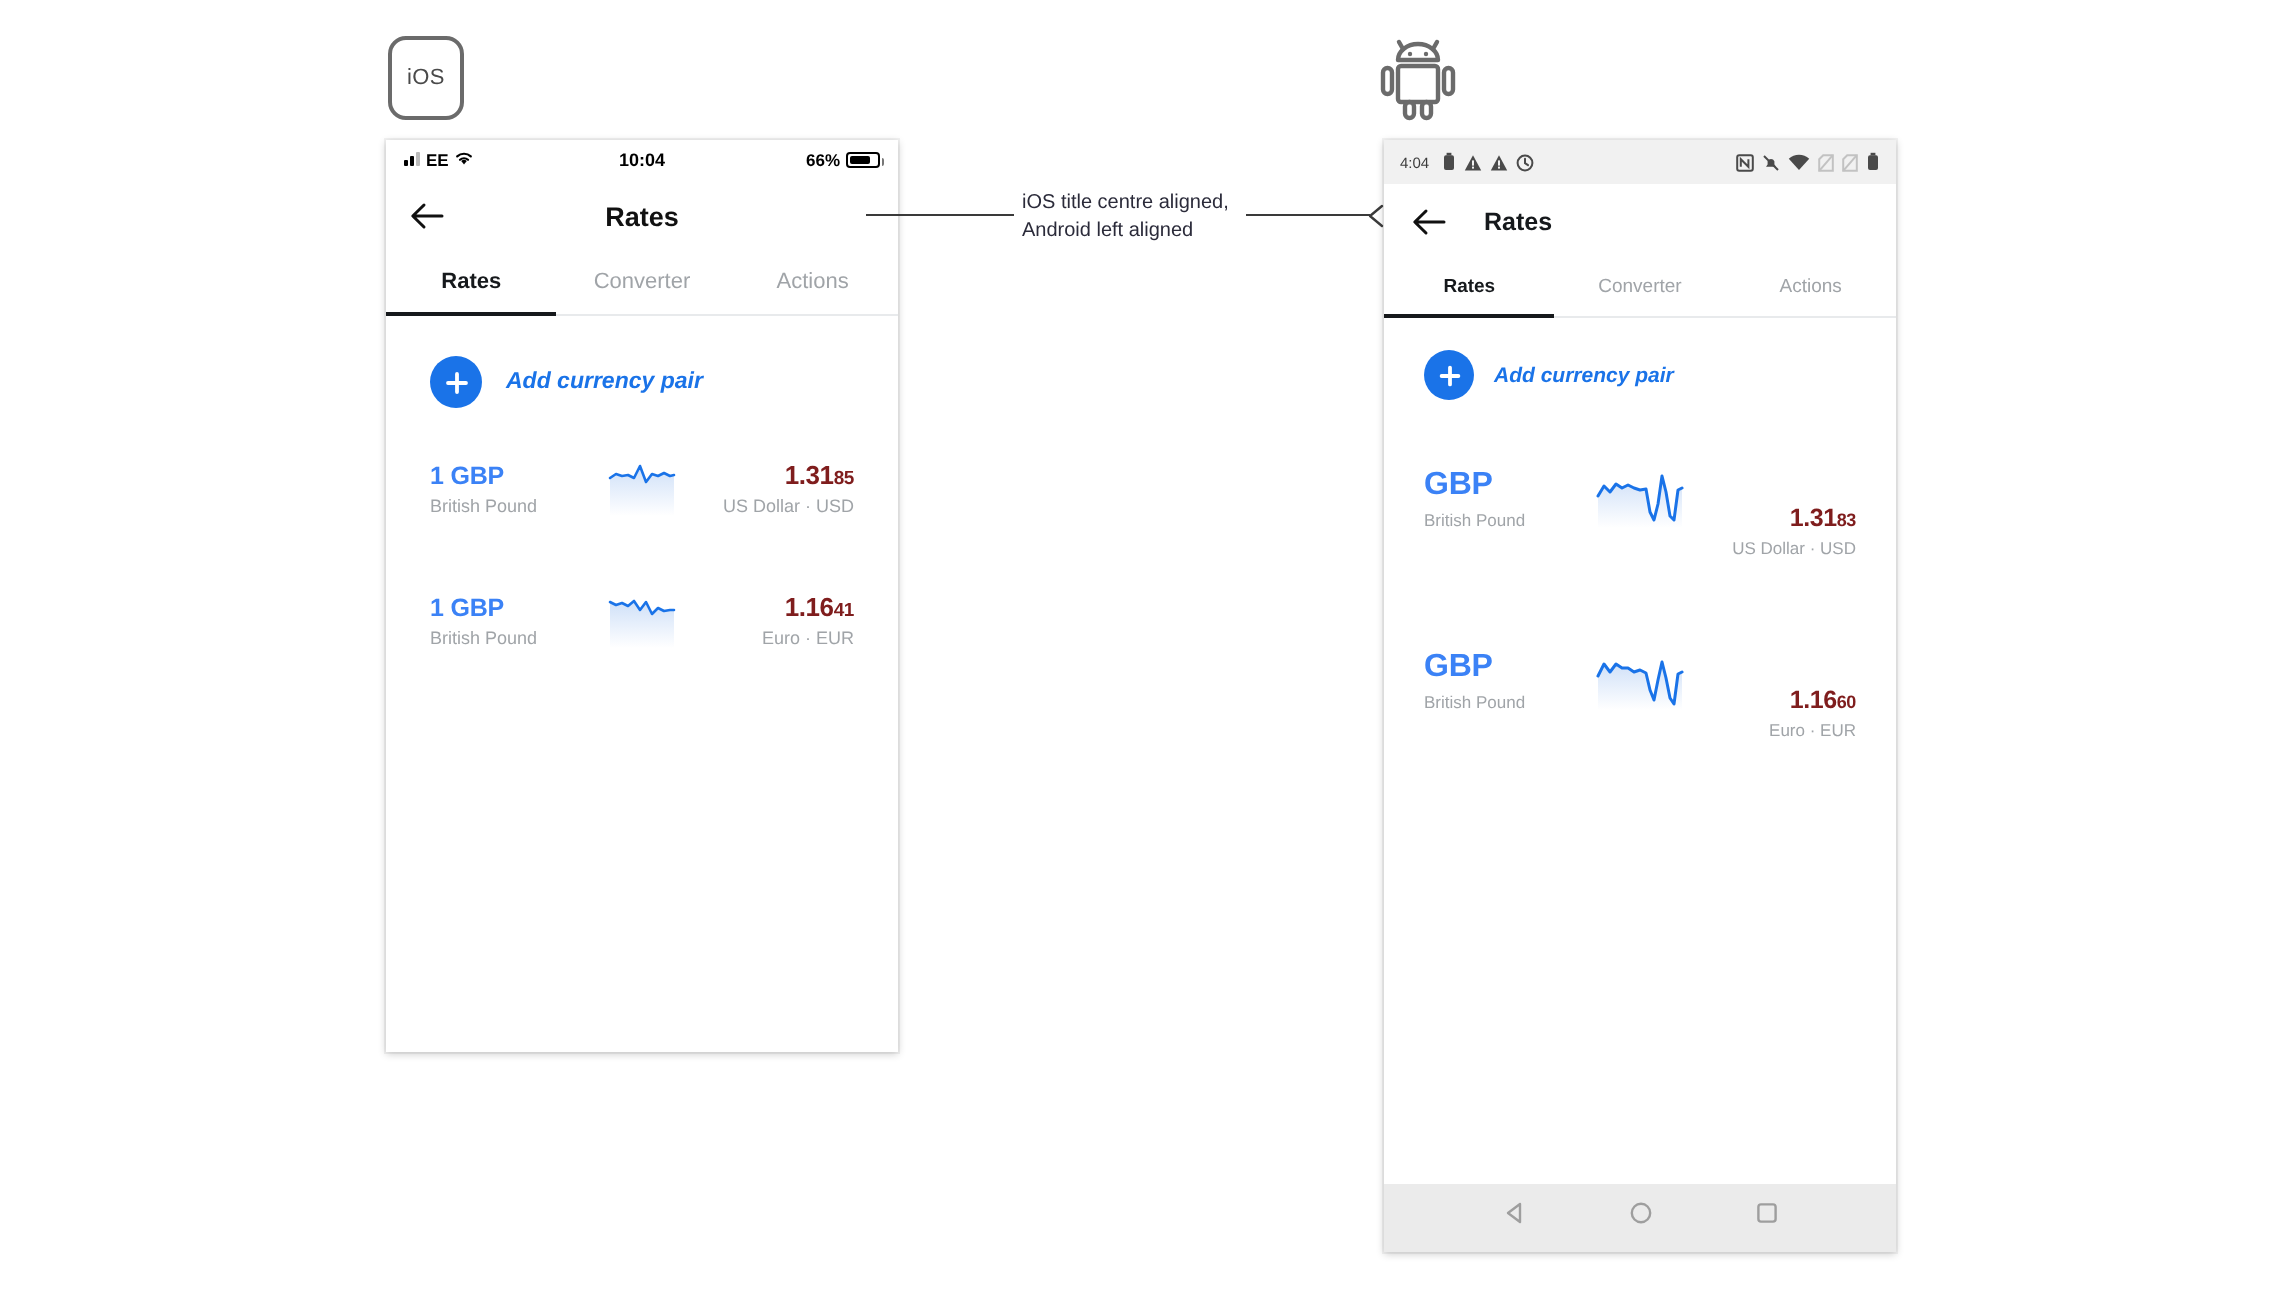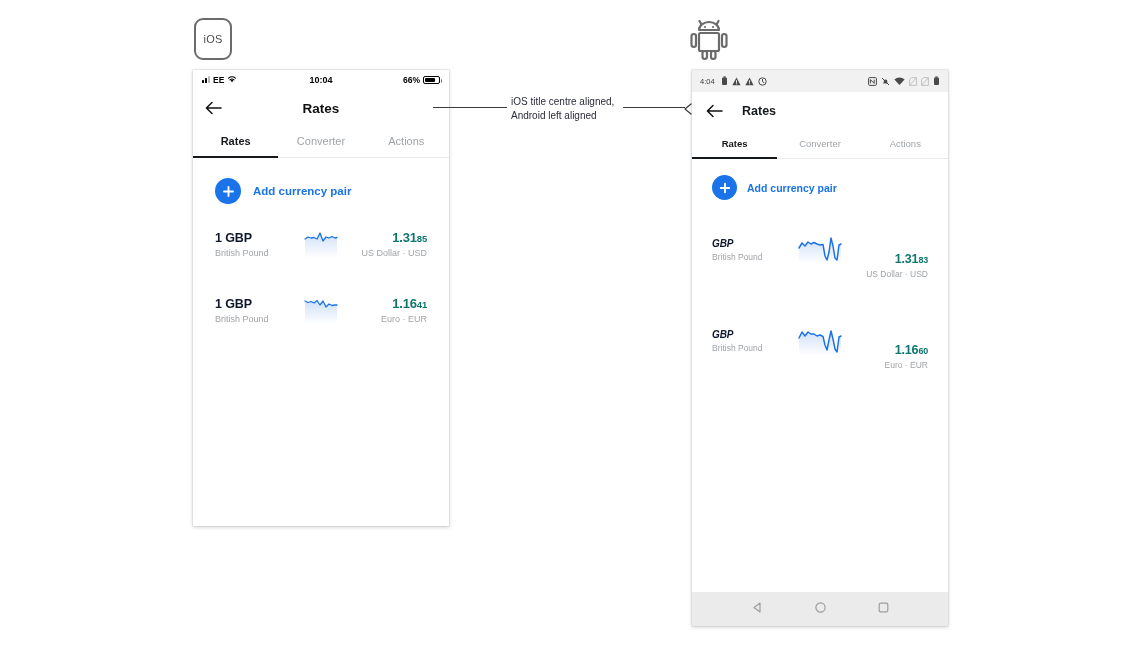--- a/index.html
+++ b/index.html
@@ -81,36 +81,36 @@
 
   
   .add-row { display: flex; align-items: center; gap: 12px; padding: 20px 22px 6px; }
   .add-row.android { padding: 16px 20px 4px; gap: 10px; }
   .fab {
     width: 26px; height: 26px; border-radius: 50%;
     display:flex; align-items:center; justify-content:center; flex: 0 0 auto;
   }
   .fab.android { width: 25px; height: 25px; }
   .fab svg { display:block; }
-  .add-label { font-size: 11.5px; font-weight: bold; }
+  .add-label { font-size: 11.5px; font-weight: bold; font-style: italic; }
   .add-label.android { font-size: 10.5px; }
 
   
   .rows { padding: 0; }
   .crow { display: flex; align-items: center; padding: 18px 22px 6px; }
   .crow.android { padding: 16px 20px 6px; }
   .crow .left { flex: 1 1 0; min-width: 0; }
   .crow .mid { flex: 0 0 auto; width: 36px; display:flex; justify-content:center; }
   .crow.android .mid { width: 48px; }
   .crow .right { flex: 1 1 0; text-align: right; min-width: 0; }
-  .amt { font-size: 12.5px; font-weight: bold; color: #0f172a; letter-spacing: -.1px; }
-  .amt.android { font-size: 10px; font-style: italic; }
+  .amt { font-size: 12.5px; font-weight: bold; color: #3b82f6; letter-spacing: -.1px; }
+  .amt.android { font-size: 16px; }
   .sub { font-size: 9px; color: #a0a4a8; margin-top: 3px; }
   .sub.android { font-size: 8.5px; }
-  .rate { font-size: 13px; font-weight: bold; color: #0f766e; letter-spacing: -.2px; }
+  .rate { font-size: 13px; font-weight: bold; color: #7f1d1d; letter-spacing: -.2px; }
   .rate.android { font-size: 12.5px; margin-top: 32px; }
   .rate .dec { font-size: 9.5px; }
   .rate.android .dec { font-size: 9px; }
   .spark { display: block; }
 
   
   .and-status {
     height: 22px; background: #f1f1f1; display: flex; align-items: center;
     padding: 0 8px; font-size: 7.5px; color: #4a4a4a; gap: 4px;
   }

